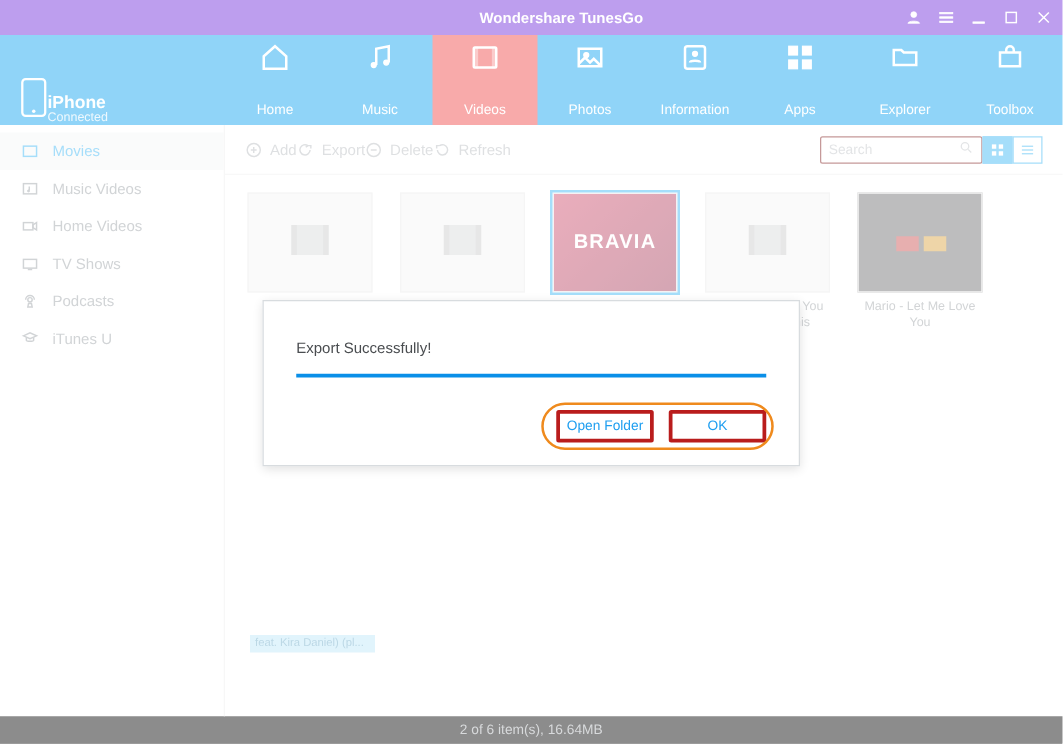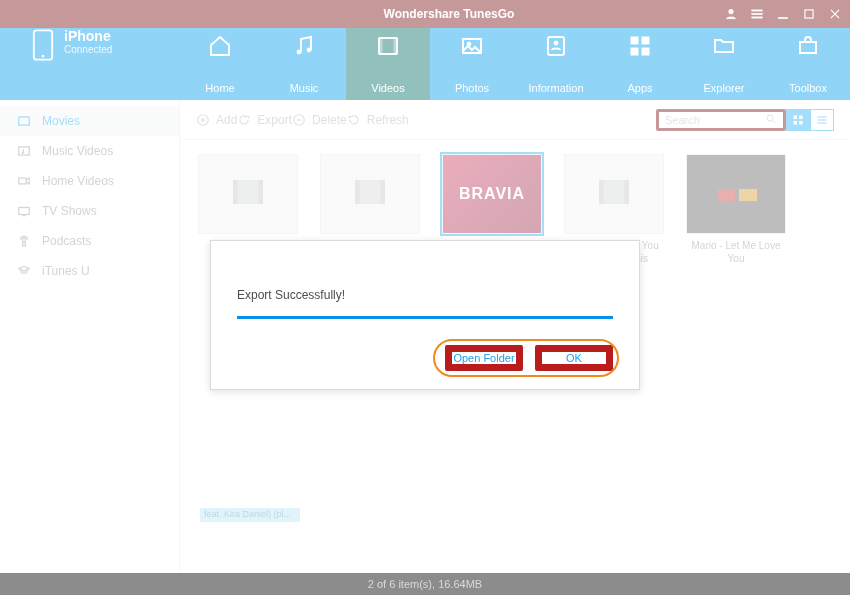--- a/index.html
+++ b/index.html
@@ -1,41 +1,41 @@
 <!DOCTYPE html>
 <html><head>
 <meta charset="utf-8">
 <style>
   * { box-sizing: border-box; margin: 0; padding: 0; font-family: Arial, sans-serif; }
   body { width: 850px; height: 595px; background: #fff; position: relative; }
 
   .titlebar {
-    height: 28px; background: #7f1d1d; color: #fff; display: flex; align-items: center;
+    height: 28px; background: #6d28d9; color: #fff; display: flex; align-items: center;
     font-size: 12px; position: relative; padding-left: 48px;
   }
   .titlebar .title { flex: 1; text-align: center; font-weight: bold; }
   .titlebar .win-controls { position: absolute; right: 8px; display: flex; gap: 12px; align-items: center; }
   .titlebar .win-controls svg, .titlebar .win-controls span { width: 14px; height: 14px; color:#fff; fill:#fff; stroke:#fff; }
 
   .header {
     height: 72px; background: #09a0ef; display: flex; align-items: stretch;
   }
   .device {
-    width: 180px; display: flex; align-items: flex-start; gap: 10px; padding-left: 32px; color: #fff;
+    width: 180px; display: flex; align-items: flex-end; padding-left: 16px; color: #fff;
   }
   .device .phone-icon svg { width: 22px; height: 34px; }
   .device .dev-name { font-size: 14px; font-weight: bold; }
   .device .dev-status { font-size: 10px; opacity: .85; }
 
   .tabs { flex: 1; display: flex; }
   .tab {
     width: 84px; display: flex; flex-direction: column; align-items: center; justify-content: center;
     color: #fff; font-size: 11px; gap: 24px; cursor: pointer;
   }
-  .tab.active { background: #0f766e; }
+  .tab.active { background: #ef4444; }
   .tab svg { width: 28px; height: 24px; fill: #fff; stroke: #fff; }
 
   .body { display: flex; height: calc(100% - 28px - 72px - 22px); position: relative; }
 
   .sidebar {
     width: 180px; border-right: 1px solid #eee; padding-top: 6px;
   }
   .side-item {
     display: flex; align-items: center; gap: 10px; padding: 8px 16px; font-size: 12px; color: #9aa0a5; cursor: pointer;
   }
@@ -44,21 +44,21 @@
 
   .main { flex: 1; display: flex; flex-direction: column; }
   .toolbar {
     height: 40px; display: flex; align-items: center; padding: 0 16px;
     border-bottom: 1px solid #f0f0f0; color: #b7bbbf; font-size: 12px;
   }
   .toolbar .tbtn { display: flex; align-items: center; gap: 6px; cursor: pointer; }
   .toolbar .tbtn svg { width: 14px; height: 14px; fill: currentColor; stroke: currentColor; }
   .toolbar .spacer { flex: 1; }
   .search {
-    width: 130px; height: 22px; border: 3px solid #7f1d1d; border-radius: 2px;
+    width: 130px; height: 22px; border: 1px solid #7f1d1d; border-radius: 2px;
     color: #c0c4c8; font-size: 11px; padding: 0 6px; display: flex; align-items: center; justify-content: space-between;
   }
   .view-toggle { display: flex; }
   .view-toggle .btn {
     width: 24px; height: 22px; display: flex; align-items: center; justify-content: center;
     border: 1px solid #39b5f3; color: #39b5f3;
   }
   .view-toggle .btn.active { background: #39b5f3; color: #fff; }
   .view-toggle .btn svg { width: 12px; height: 12px; fill: currentColor; }
 
@@ -88,27 +88,27 @@
     height: 22px; background: #000000; color: #a9adb1; font-size: 11px;
     display: flex; align-items: center; justify-content: center;
   }
 
   .overlay {
     position: absolute; inset: 0; background: rgba(255,255,255,0.55);
     display: flex; align-items: flex-start; justify-content: center;
   }
   .dialog {
     margin-top: 240px; width: 430px; background: #fff; border: 1px solid #d8dcdf;
-    box-shadow: 0 2px 8px rgba(0,0,0,.12); padding: 47px 26px 18px;
+    box-shadow: 0 2px 8px rgba(0,0,0,.12); padding: 30px 26px 18px;
   }
   .dialog .msg { font-size: 12px; color: #4a4d50; margin-bottom: 14px; }
   .dialog .progress { height: 3px; background: #0a8fe8; margin-bottom: 26px; }
   .dialog .actions { display: flex; justify-content: flex-end; gap: 12px; position: relative; }
   .dialog .dbtn {
-    min-width: 78px; height: 26px; border: 7px solid #b91c1c; color: #1e9ef0; background: #fff;
+    min-width: 78px; height: 26px; border: 3px solid #b91c1c; color: #1e9ef0; background: #fff;
     font-size: 11px; border-radius: 2px; cursor: pointer;
   }
   .highlight-ring {
     position: absolute; right: -6px; top: -6px; width: 186px; height: 38px;
     border: 2px solid #ef8a1d; border-radius: 19px; pointer-events: none;
   }
 </style>
 </head>
 <body>
 

